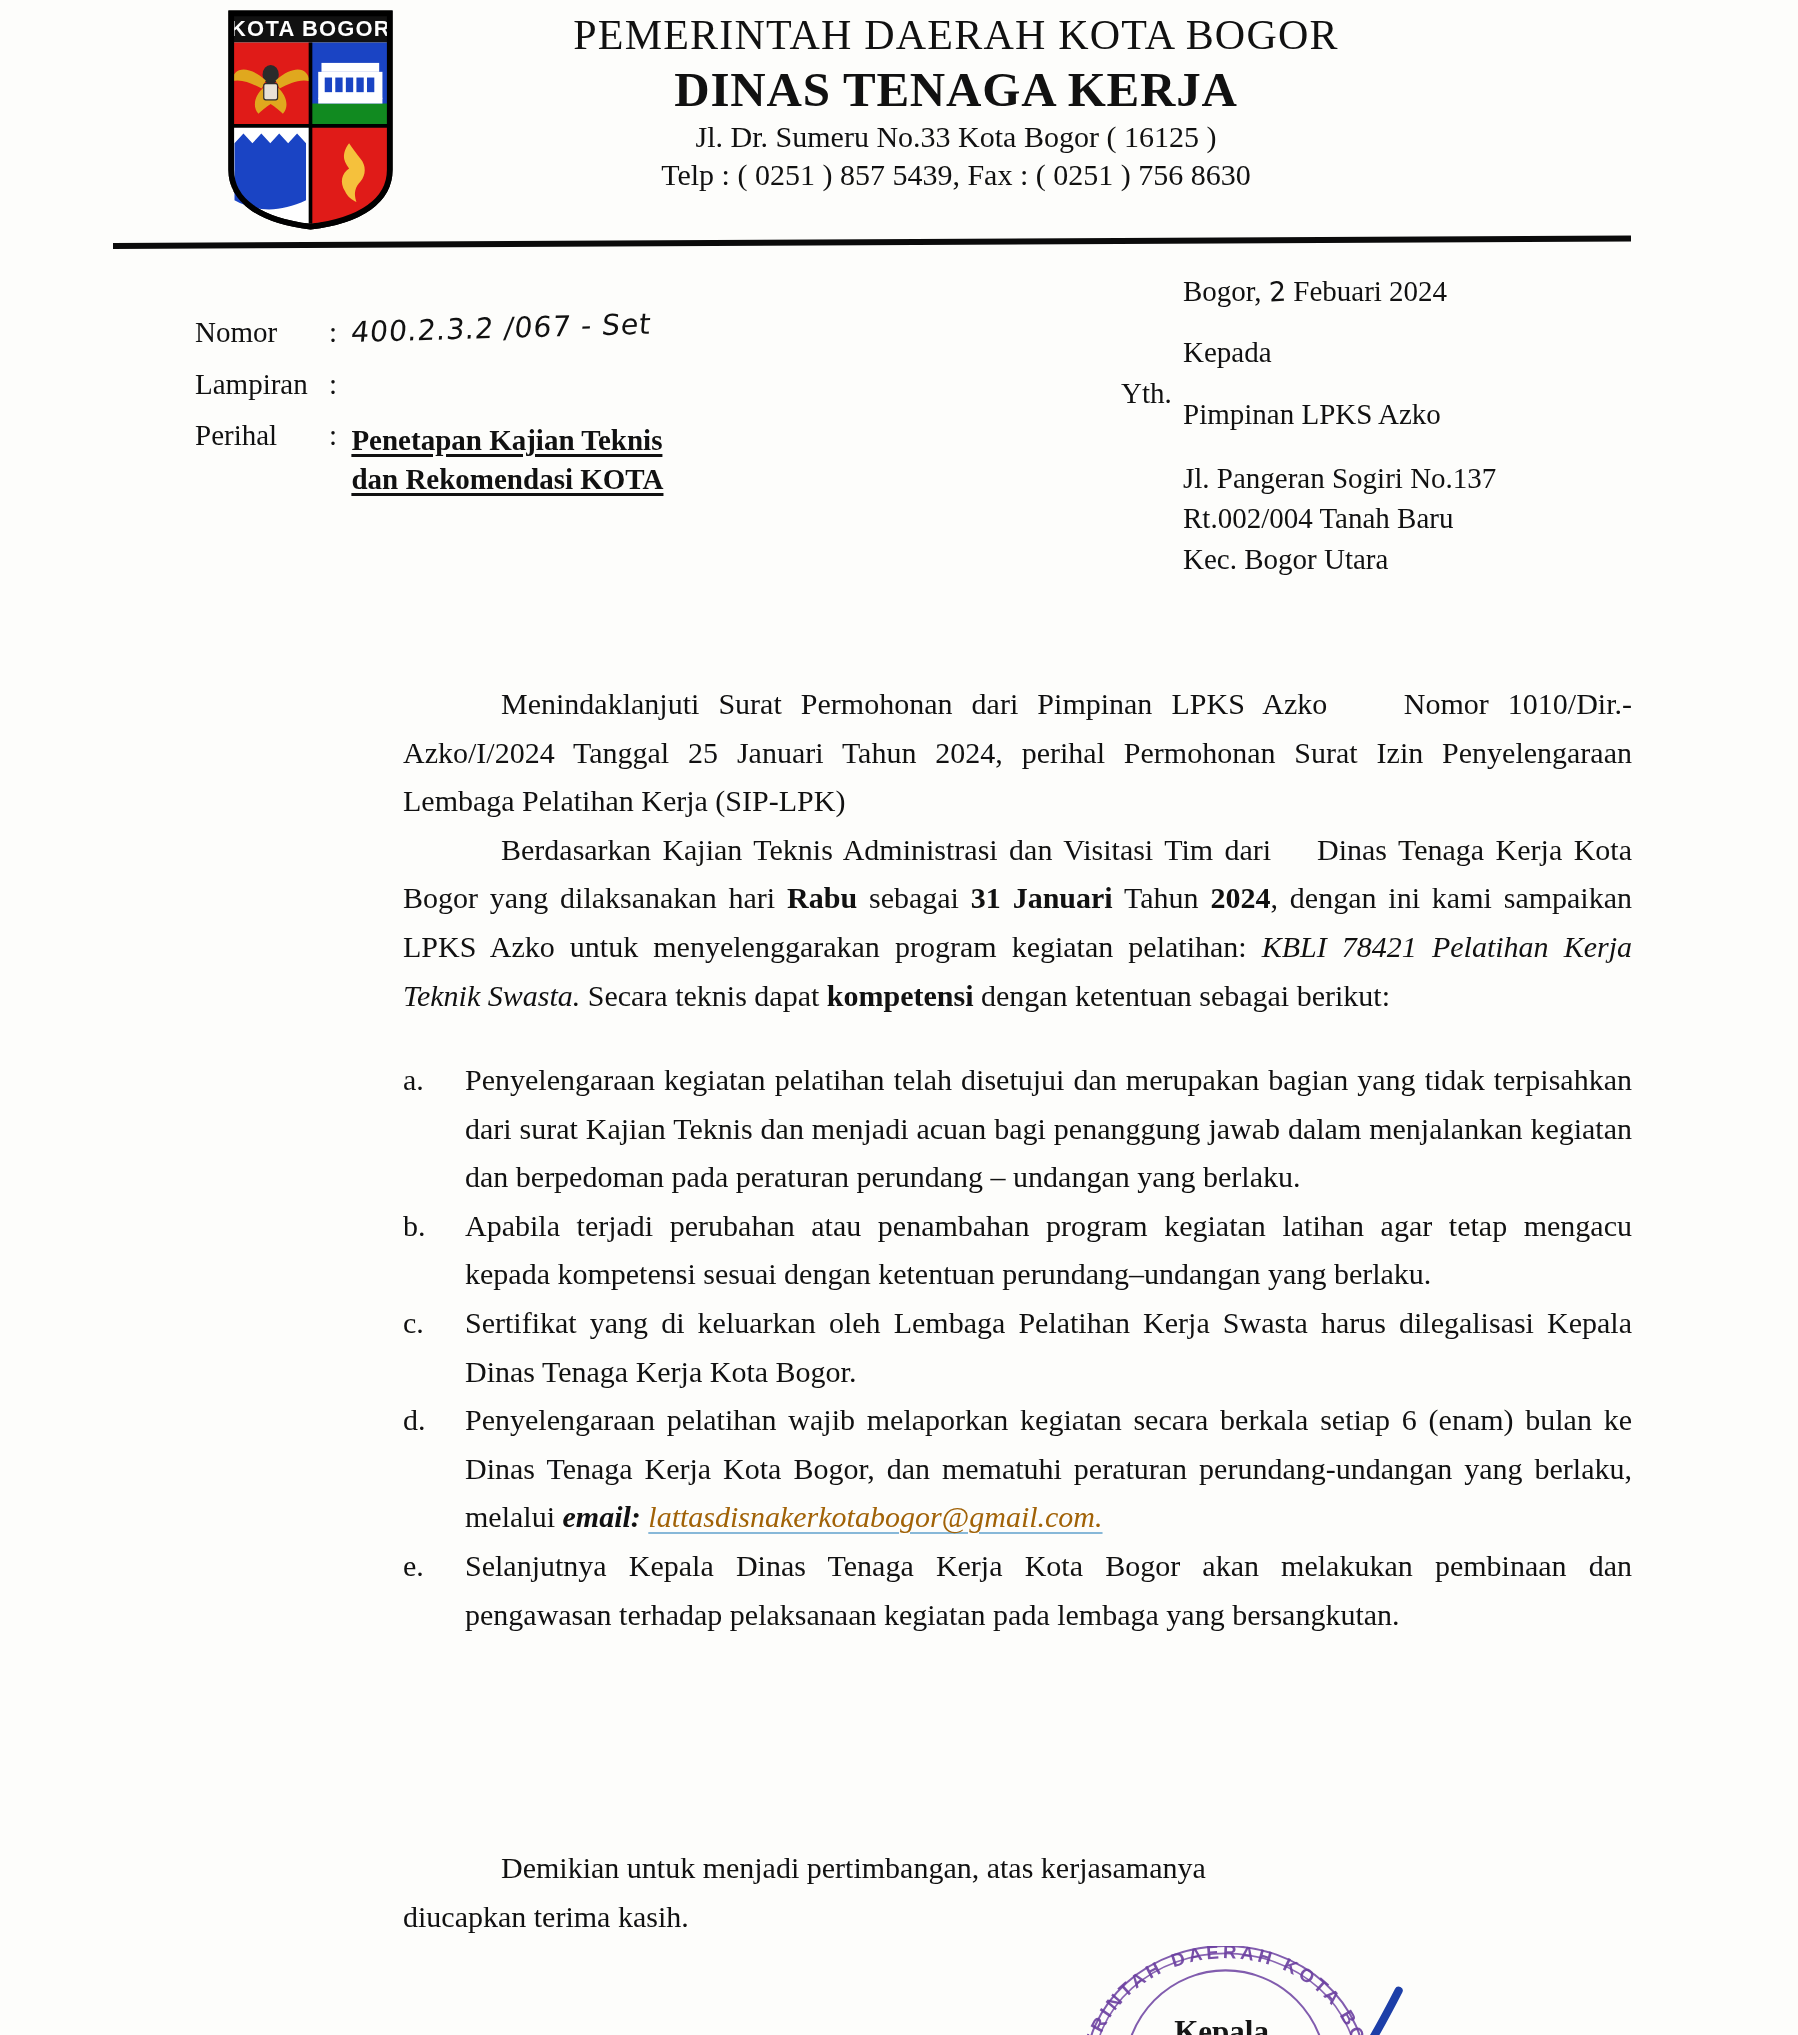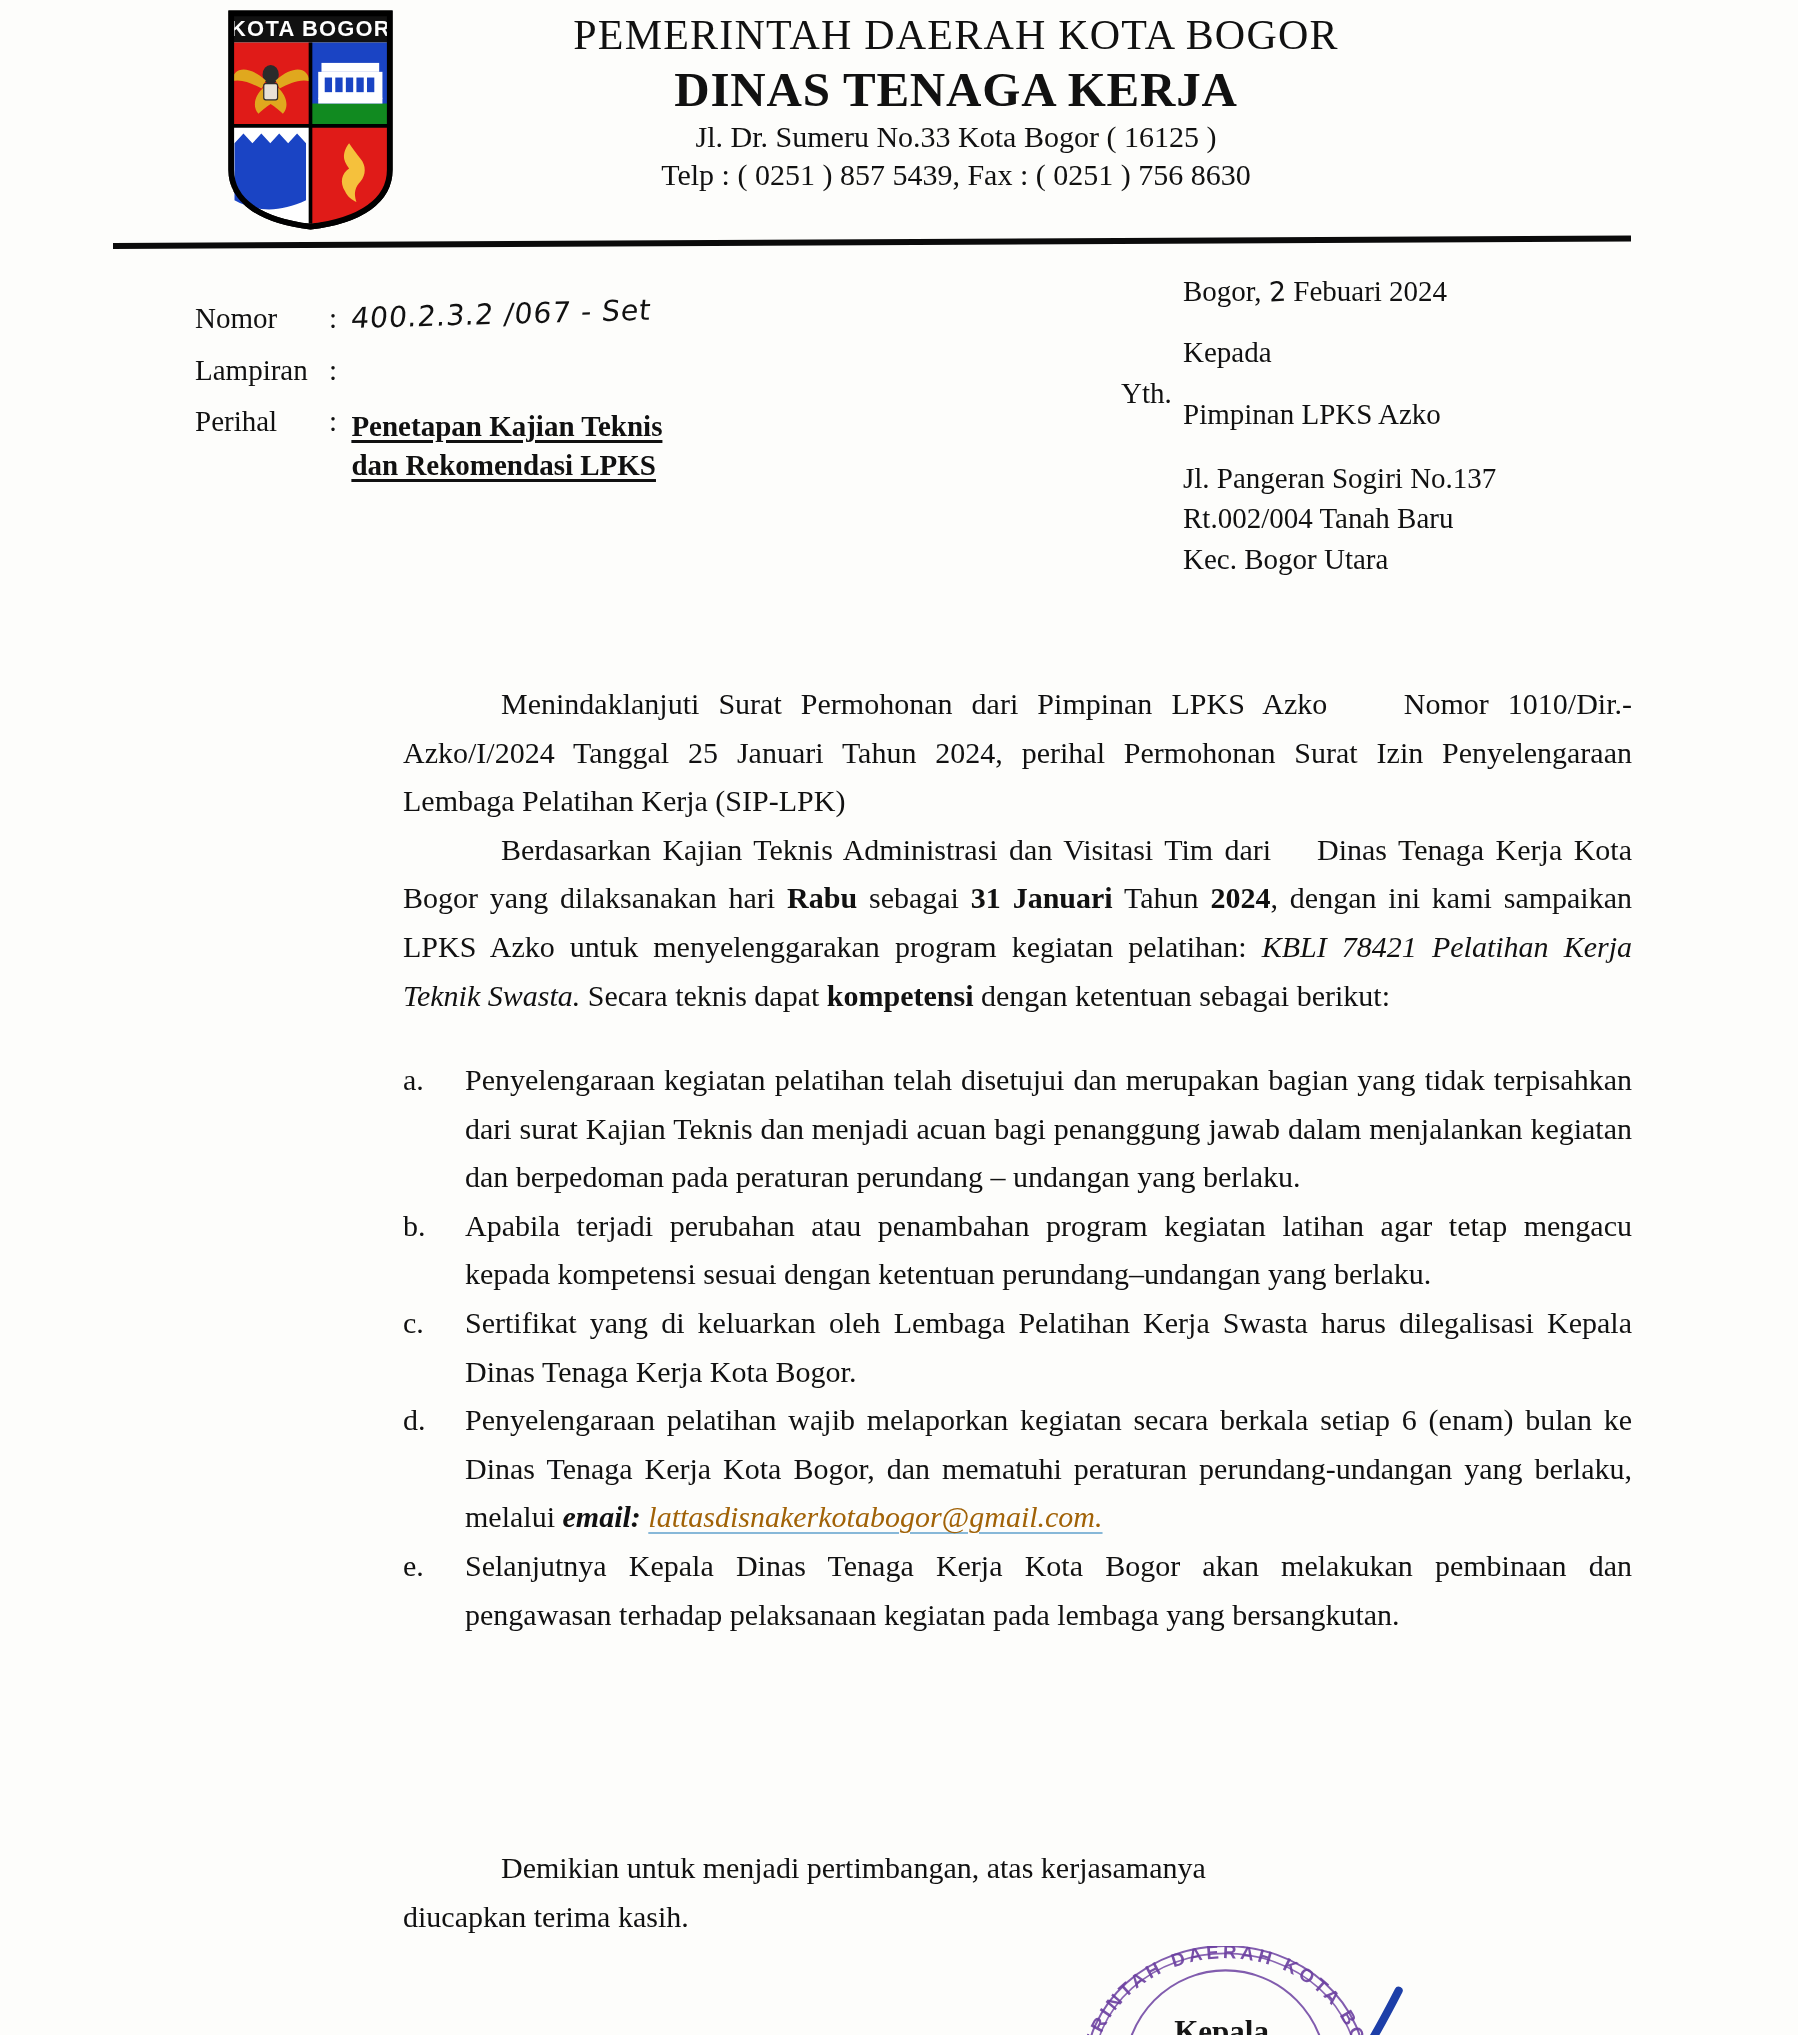--- a/index.html
+++ b/index.html
@@ -77,21 +77,21 @@
     height: 6.1px;
     background: #0b0b0b;
     transform: rotate(-0.28deg);
     transform-origin: left center;
   }
 
   
   .ref-block {
     position: absolute;
     left: 195px;
-    top: 304px;
+    top: 318px;
     width: 896px;
     font-size: 29px;
     line-height: 1.0;
   }
   .ref-row {
     display: flex;
     align-items: flex-start;
     margin-bottom: 22.4px;
   }
   .ref-label { width: 134px; flex: 0 0 134px; }
@@ -297,21 +297,21 @@
     <div class="ref-row">
       <span class="ref-label">Lampiran</span>
       <span class="ref-colon">:</span>
       <span class="ref-value"></span>
     </div>
     <div class="ref-row">
       <span class="ref-label">Perihal</span>
       <span class="ref-colon">:</span>
       <span class="ref-value">
         <span class="subject-line">Penetapan Kajian Teknis</span>
-        <span class="subject-line">dan Rekomendasi LPKS</span>
+        <span class="subject-line">dan Rekomendasi KOTA</span>
       </span>
     </div>
   </div>
 
   <div class="addressee">
     <div class="addr-date">
       <span>Bogor,</span>
       <span class="date-day">2</span>
       <span>Febuari 2024</span>
     </div>

